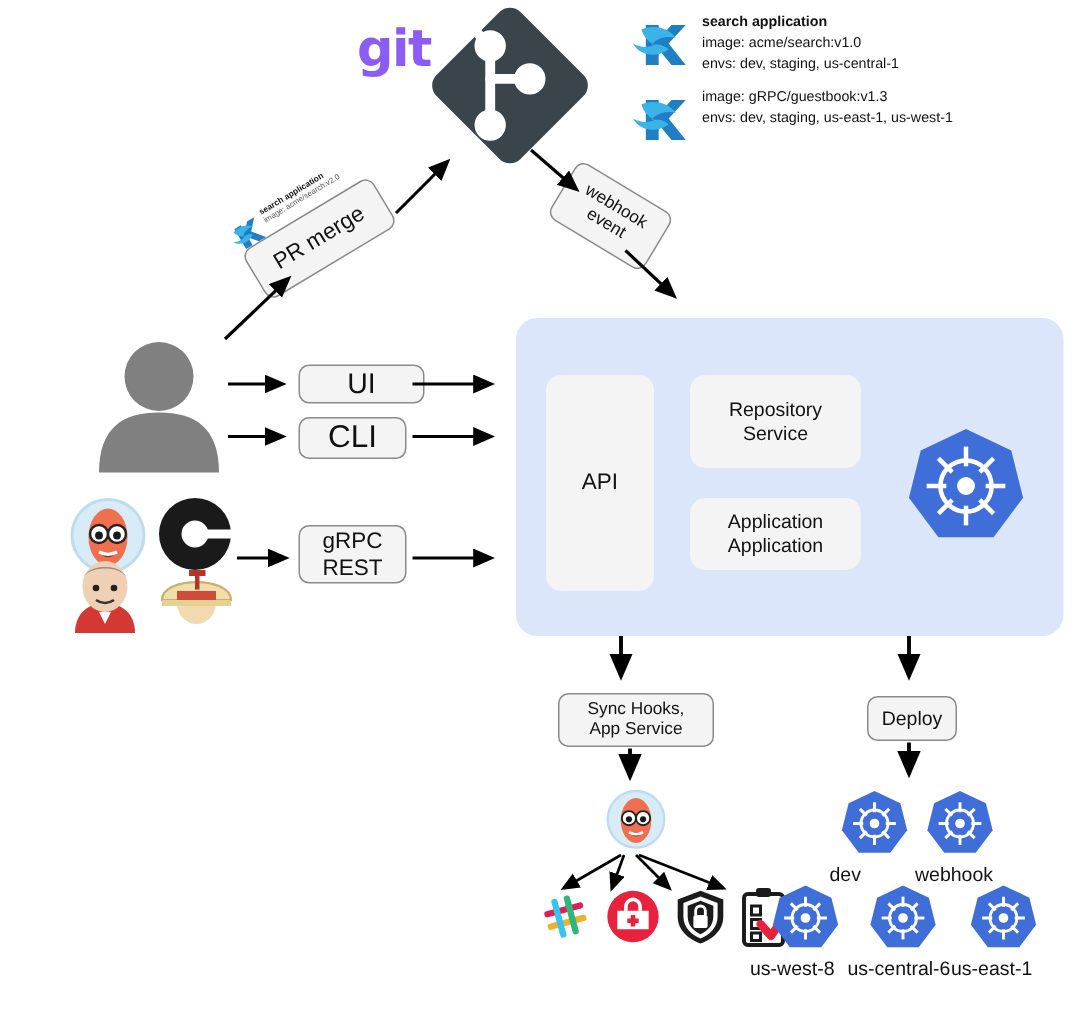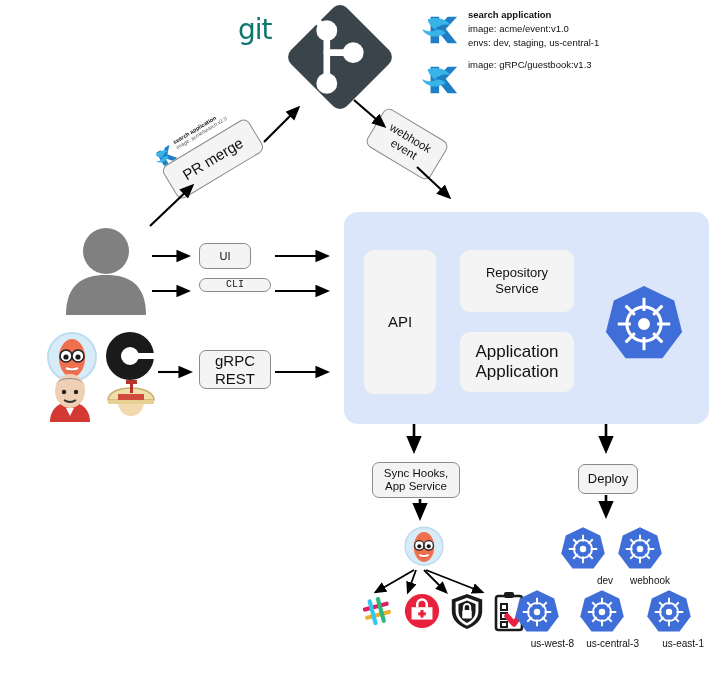--- a/index.html
+++ b/index.html
@@ -24,23 +24,23 @@
   .apptitle{font-weight:bold;font-size:9.5px;color:#111;}
   .appline{font-size:9.5px;color:#111;}
   .applist{position:absolute;}
   .applist .row{margin:0;padding:0;line-height:1.45;}
 
   .caption{position:absolute;width:720px;text-align:center;
            font-family:"Liberation Serif","DejaVu Serif",serif;
            font-style:italic;font-size:13.5px;color:#000;}
 
   .gitword{position:absolute;font-family:"DejaVu Sans",sans-serif;
-           font-weight:normal;font-size:28px;letter-spacing:-1px;color:#0f766e;}
-
-  .clusterlabel{position:absolute;font-size:10px;text-align:right;color:#111;}
+           font-weight:bold;font-size:34px;letter-spacing:-1px;color:#8b5cf6;}
+
+  .clusterlabel{position:absolute;font-size:13px;text-align:left;color:#111;}
 
   
   .minilabel{position:absolute;transform-origin:left top;}
   .minilabel .t1{font-size:5.6px;font-weight:bold;white-space:nowrap;color:#111;}
   .minilabel .t2{font-size:5.2px;white-space:nowrap;color:#555;}
 
   .rotbox{position:absolute;}
   .rotbox .inner{width:100%;height:100%;display:flex;align-items:center;
                  justify-content:center;text-align:center;}
 </style>
@@ -74,34 +74,35 @@
     <div style="display:flex;align-items:flex-start;margin-bottom:9px;">
       <div style="width:38px;height:38px;flex:0 0 38px;margin-right:8px;margin-top:2px;">
         <svg width="38" height="38" viewBox="0 0 40 40">
           <path d="M8 6 L32 6 L32 34 L8 34 Z" fill="#2596d8" opacity="0"></path>
           <path d="M9 7 h9 v10 l9 -10 h10 l-12 13 12 15 h-10 l-9 -11 v11 h-9 z" fill="#1f7fc4"></path>
           <path d="M6 10 c10 -4 20 0 24 6 c-8 -2 -14 1 -17 5 c4 -1 9 0 12 3 c-9 7 -21 4 -25 -4 c5 3 11 3 15 1 c-4 -2 -8 -6 -9 -11 z" fill="#3ab3e8"></path>
         </svg>
       </div>
       <div>
         <div class="apptitle row">search application</div>
-        <div class="appline row">image: acme/event:v1.0</div>
+        <div class="appline row">image: acme/search:v1.0</div>
         <div class="appline row">envs: dev, staging, us-central-1</div>
       </div>
     </div>
 
     <div style="display:flex;align-items:flex-start;">
       <div style="width:38px;height:38px;flex:0 0 38px;margin-right:8px;margin-top:2px;">
         <svg width="38" height="38" viewBox="0 0 40 40">
           <path d="M9 7 h9 v10 l9 -10 h10 l-12 13 12 15 h-10 l-9 -11 v11 h-9 z" fill="#1f7fc4"></path>
           <path d="M6 10 c10 -4 20 0 24 6 c-8 -2 -14 1 -17 5 c4 -1 9 0 12 3 c-9 7 -21 4 -25 -4 c5 3 11 3 15 1 c-4 -2 -8 -6 -9 -11 z" fill="#3ab3e8"></path>
         </svg>
       </div>
       <div>
         <div class="appline row">image: gRPC/guestbook:v1.3</div>
+        <div class="appline row">envs: dev, staging, us-east-1, us-west-1</div>
       </div>
     </div>
   </div>
 
   <div class="rotbox" style="left:163px;top:140px;width:100px;height:38px;transform:rotate(-31deg);">
     <div class="inner box" style="font-size:15px;">
       <span>PR merge</span>
     </div>
   </div>
 
@@ -203,25 +204,25 @@
       <ellipse cx="27" cy="30" rx="13" ry="14" fill="#f2d9b0"></ellipse>
       <circle cx="21" cy="30" r="2" fill="#222"></circle>
       <circle cx="33" cy="30" r="2" fill="#222"></circle>
       <path d="M4 28 C4 12 50 12 50 28 Z" fill="#f0dfa8" stroke="#c8b070" stroke-width="1.5"></path>
       <path d="M14 22 h26 v7 h-26 z" fill="#d14b3c"></path>
       <path d="M22 8 h11 v4 h-4 v9 h-3 v-9 h-4 z" fill="#b8322a"></path>
       <path d="M4 28 h46 v4 h-46 z" fill="#e6d092"></path>
     </svg>
   </div>
 
-  <div class="box node" style="left:199px;top:243px;width:52px;height:26px;font-size:11px;">
+  <div class="box node" style="left:199px;top:243px;width:84px;height:26px;font-size:19px;align-items:flex-end;">
     <span>UI</span>
   </div>
 
-  <div class="box node" style="left:199px;top:278px;width:72px;height:14px;font-size:10px;font-family:Liberation Mono, monospace;">
+  <div class="box node" style="left:199px;top:278px;width:72px;height:28px;font-size:21px;">
     <span>CLI</span>
   </div>
 
   <div class="box node" style="left:199px;top:350px;width:72px;height:39px;font-size:15px;">
     <div>
       <div>gRPC</div>
       <div>REST</div>
     </div>
   </div>
 
@@ -263,21 +264,21 @@
     <span>API</span>
   </div>
 
   <div class="panelbox node" style="left:460px;top:250px;width:114px;height:62px;font-size:13px;">
     <div>
       <div>Repository</div>
       <div>Service</div>
     </div>
   </div>
 
-  <div class="panelbox node" style="left:460px;top:332px;width:114px;height:60px;font-size:17px;">
+  <div class="panelbox node" style="left:460px;top:332px;width:114px;height:48px;font-size:13px;">
     <div>
       <div>Application</div>
       <div>Application</div>
     </div>
   </div>
 
   <div class="node" style="left:602px;top:282px;width:84px;height:84px;">
     <svg width="84" height="84" viewBox="0 0 64 64">
       <path d="M32 3 L55 14 L61 38 L46 58 L18 58 L3 38 L9 14 Z" fill="#3f6ed8"></path>
       <g stroke="#ffffff" stroke-width="2.3" fill="none">
@@ -299,21 +300,21 @@
     <svg width="16" height="36">
         <line x1="8" y1="0" x2="8" y2="26" stroke="#000" stroke-width="2.6" marker-end="url(#ah)"></line>
       </svg>
   </div>
   <div class="arrow" style="left:598px;top:424px;">
     <svg width="16" height="36">
         <line x1="8" y1="0" x2="8" y2="26" stroke="#000" stroke-width="2.6" marker-end="url(#ah)"></line>
       </svg>
   </div>
 
-  <div class="box node" style="left:372px;top:462px;width:88px;height:36px;font-size:11.5px;">
+  <div class="box node" style="left:372px;top:462px;width:104px;height:36px;font-size:11.5px;">
     <div>
       <div>Sync Hooks,</div>
       <div>App Service</div>
     </div>
   </div>
 
   <div class="arrow" style="left:412px;top:499px;">
     <svg width="16" height="28">
         <line x1="8" y1="0" x2="8" y2="18" stroke="#000" stroke-width="2.6" marker-end="url(#ah)"></line>
       </svg>
@@ -462,21 +463,21 @@
           <line x1="32" y1="42" x2="32" y2="51"></line>
         <line x1="13" y1="32" x2="22" y2="32"></line>
           <line x1="42" y1="32" x2="51" y2="32"></line>
         <line x1="19" y1="19" x2="25" y2="25"></line>
           <line x1="39" y1="39" x2="45" y2="45"></line>
         <line x1="45" y1="19" x2="39" y2="25"></line>
           <line x1="25" y1="39" x2="19" y2="45"></line>
       </g>
     </svg>
   </div>
-  <div class="clusterlabel" style="left:565px;top:638px;width:74px;">us-central-3</div>
+  <div class="clusterlabel" style="left:565px;top:638px;width:74px;">us-central-6</div>
 
   <div class="node" style="left:645px;top:588px;width:48px;height:48px;">
     <svg width="48" height="48" viewBox="0 0 64 64">
       <path d="M32 3 L55 14 L61 38 L46 58 L18 58 L3 38 L9 14 Z" fill="#3f6ed8"></path>
       <g stroke="#ffffff" stroke-width="2.6" fill="none">
         <circle cx="32" cy="32" r="12"></circle>
           <circle cx="32" cy="32" r="3" fill="#fff"></circle>
         <line x1="32" y1="13" x2="32" y2="22"></line>
           <line x1="32" y1="42" x2="32" y2="51"></line>
         <line x1="13" y1="32" x2="22" y2="32"></line>

